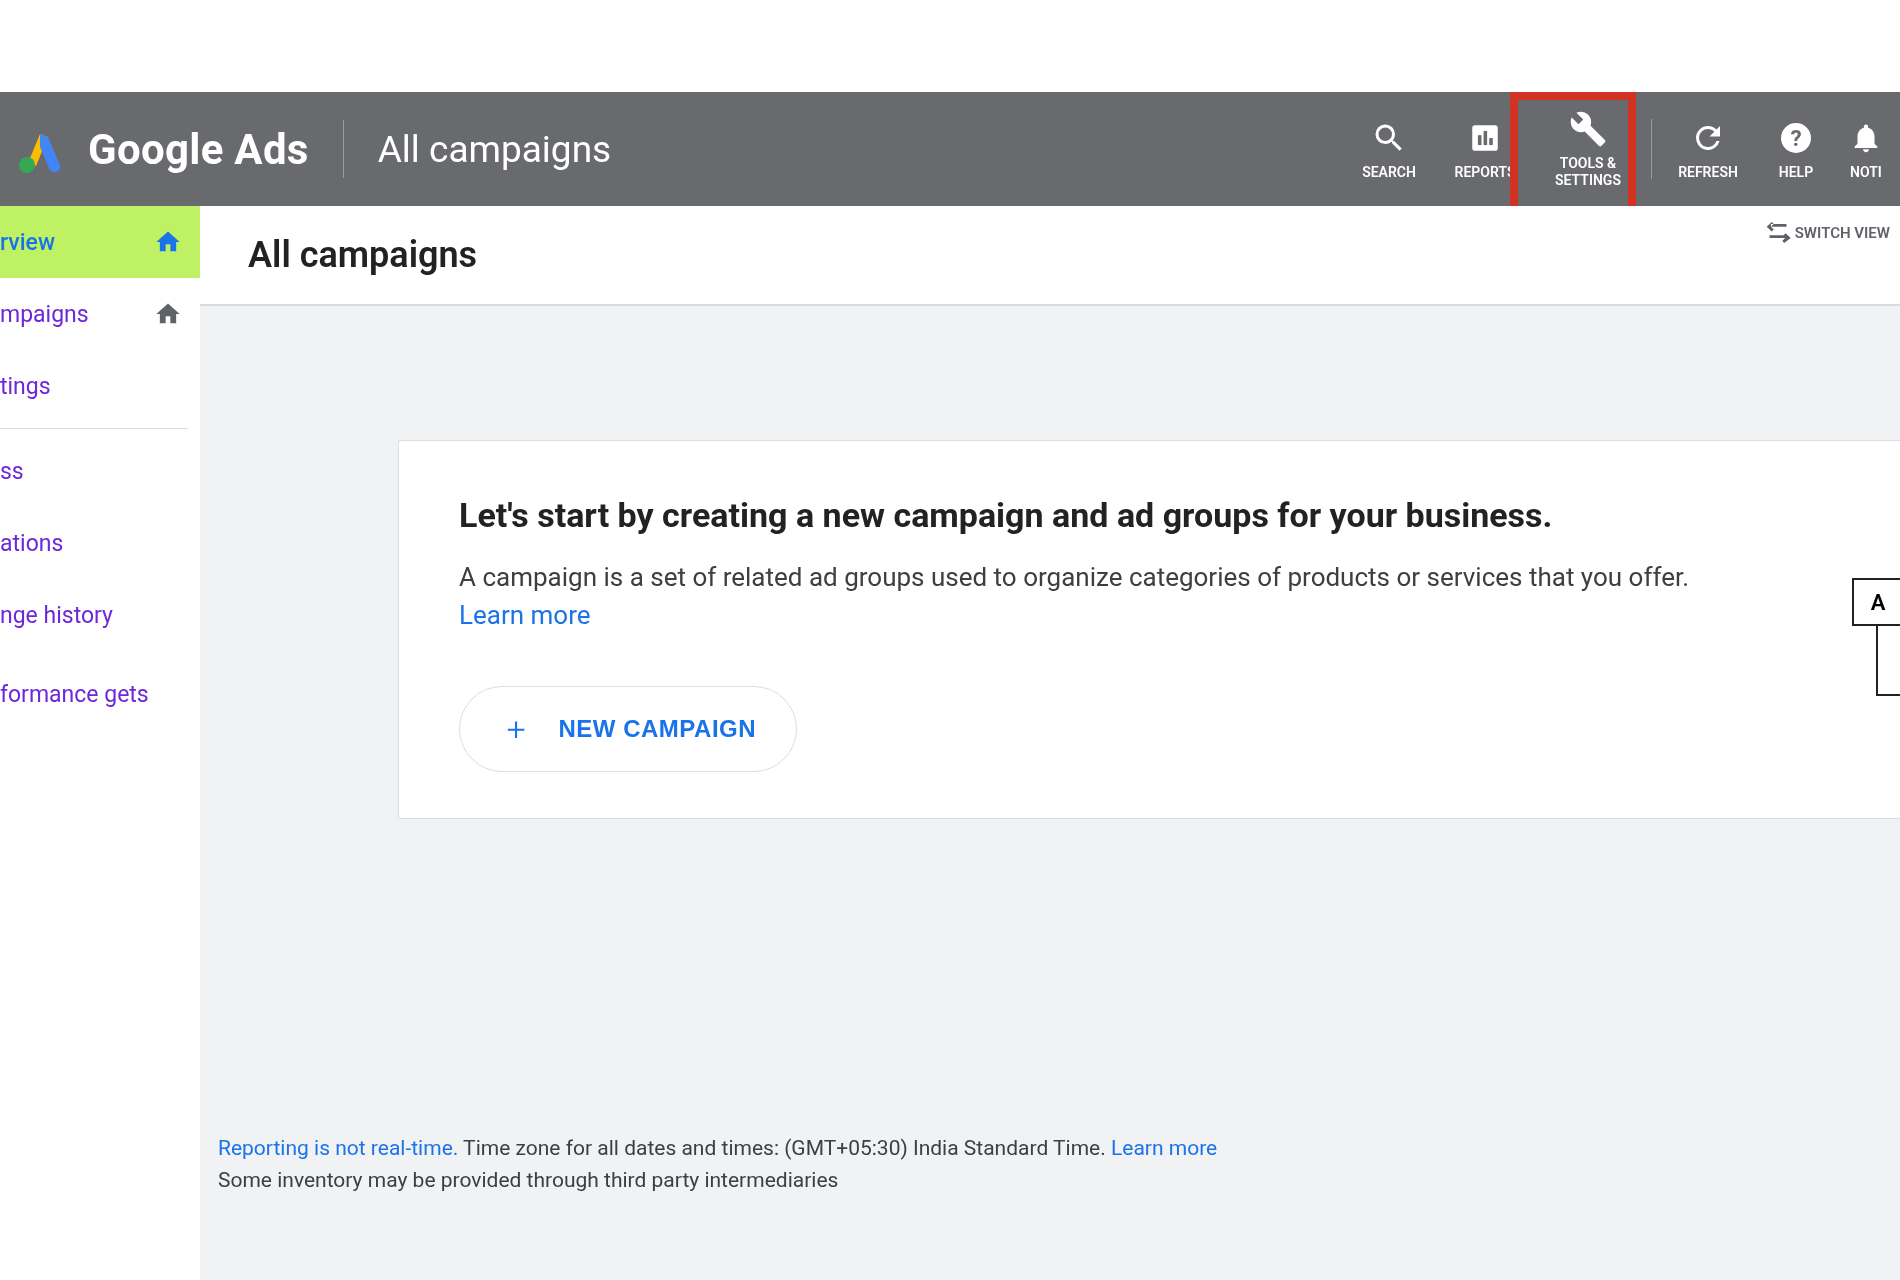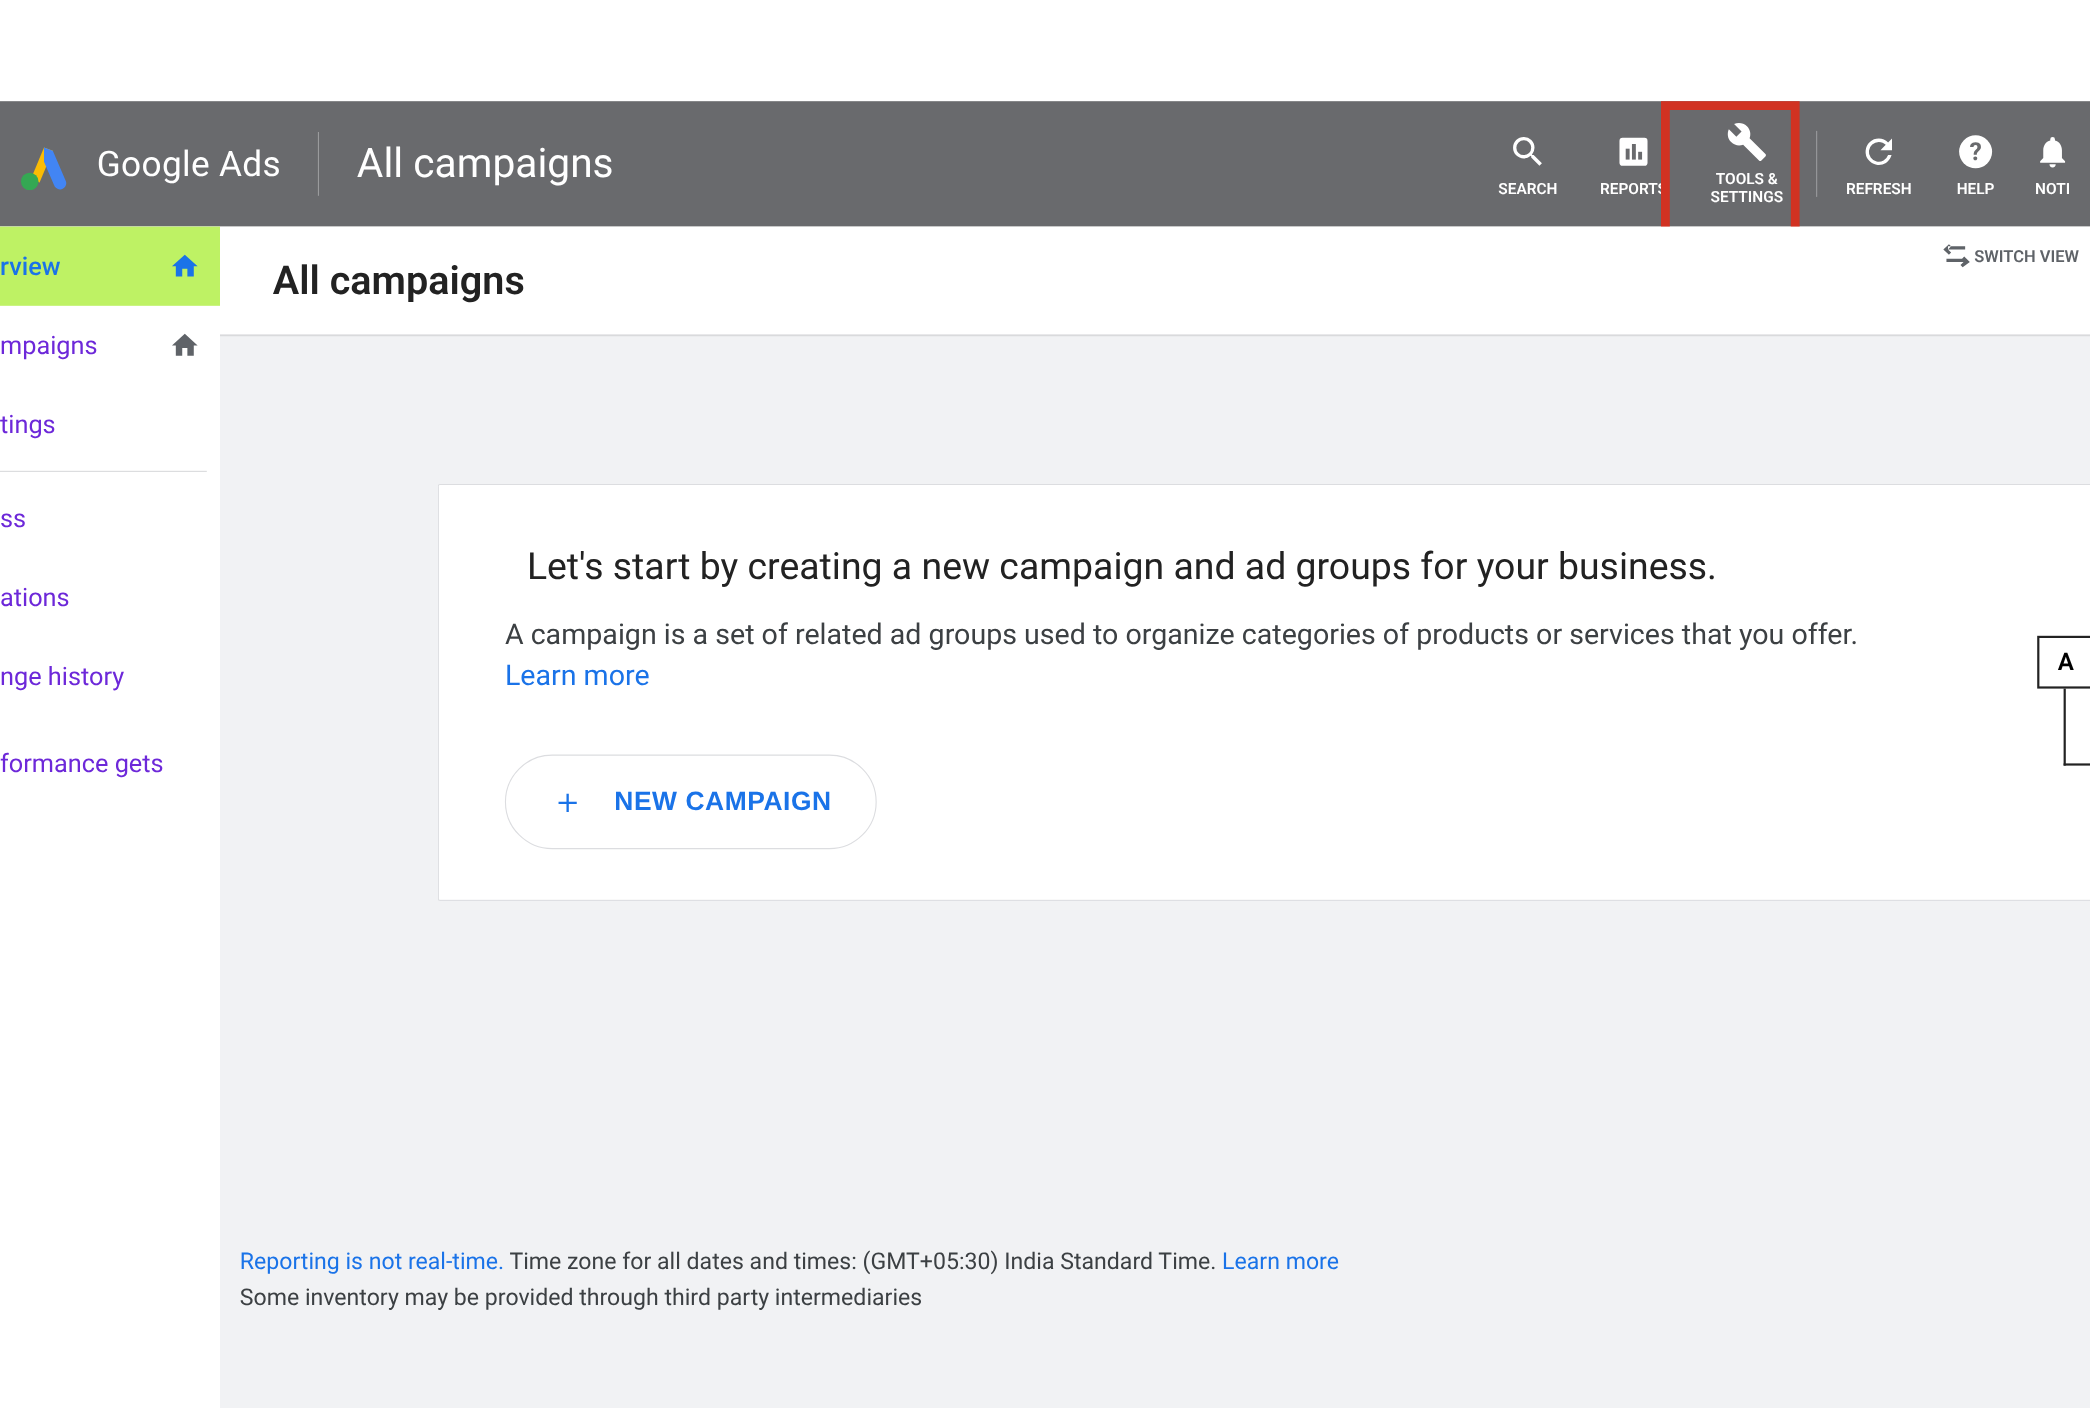--- a/index.html
+++ b/index.html
@@ -6,21 +6,21 @@
   html, body { width: 1900px; height: 1280px; background: #fff; font-family: Roboto, Arial, sans-serif; }
   .canvas { position: relative; width: 1900px; height: 1280px; overflow: hidden; }
 
   
   .header {
     position: absolute; left: 0; top: 92px; right: 0; height: 114px;
     background: #696a6d; display: flex; align-items: center; color: #fff;
   }
   .logo-wrap { display: flex; align-items: center; padding-left: 14px; }
   .logo-icon { width: 48px; height: 48px; margin-right: 26px; }
-  .brand { font-size: 32px; font-weight: 400; letter-spacing: .3px; }
+  .brand { font-size: 42px; font-weight: 700; letter-spacing: .3px; }
   .vdiv { width: 1px; height: 58px; background: #9a9b9d; margin: 0 34px; }
   .context { font-size: 37px; font-weight: 400; }
   .header-actions {
     margin-left: auto; display: flex; align-items: flex-start; height: 100%;
     padding-right: 4px;
   }
   .hbtn {
     display: flex; flex-direction: column; align-items: center; justify-content: center;
     width: 96px; height: 100%; font-size: 14px; font-weight: 600; color: #fff;
     cursor: pointer; text-align: center; line-height: 1.2;
@@ -70,21 +70,21 @@
   
   .main {
     position: absolute; left: 200px; right: 0; top: 306px; bottom: 0;
     background: #f1f2f4;
   }
   .card {
     position: absolute; left: 198px; top: 134px; right: 0; min-height: 370px;
     background: #fff; border: 1px solid #dcdde0; border-right: none; border-radius: 2px 0 0 2px;
     padding: 54px 60px 46px 60px;
   }
-  .card h2 { font-size: 34px; font-weight: 400; color: #222; margin-bottom: 24px; margin-left: 20px; }
+  .card h2 { font-size: 34px; font-weight: 700; color: #222; margin-bottom: 24px; }
   .card p { font-size: 26px; color: #3c4043; line-height: 1.45; }
   .card a.learn { color: #1a73e8; font-size: 26px; text-decoration: none; cursor: pointer; }
   .newcamp {
     margin-top: 52px; display: inline-flex; align-items: center;
     border: 1px solid #dcdde0; border-radius: 999px; padding: 20px 40px;
     color: #1a73e8; font-size: 24px; font-weight: 600; letter-spacing: .5px;
     cursor: pointer; background: #fff;
   }
   .newcamp .plus { font-size: 32px; font-weight: 400; margin-right: 26px; }
 

